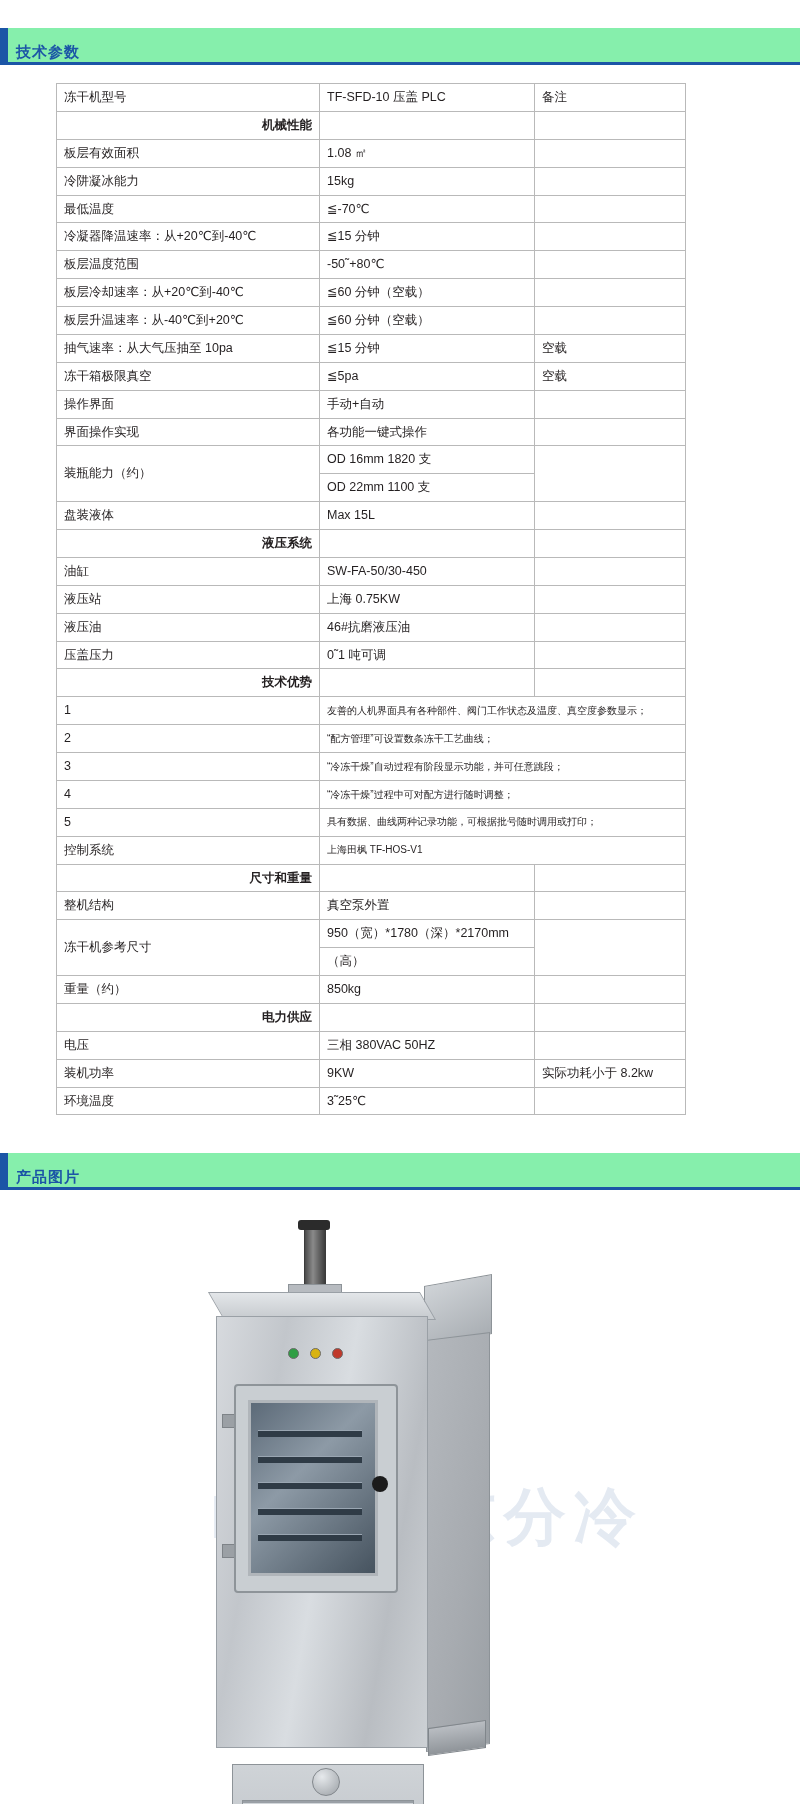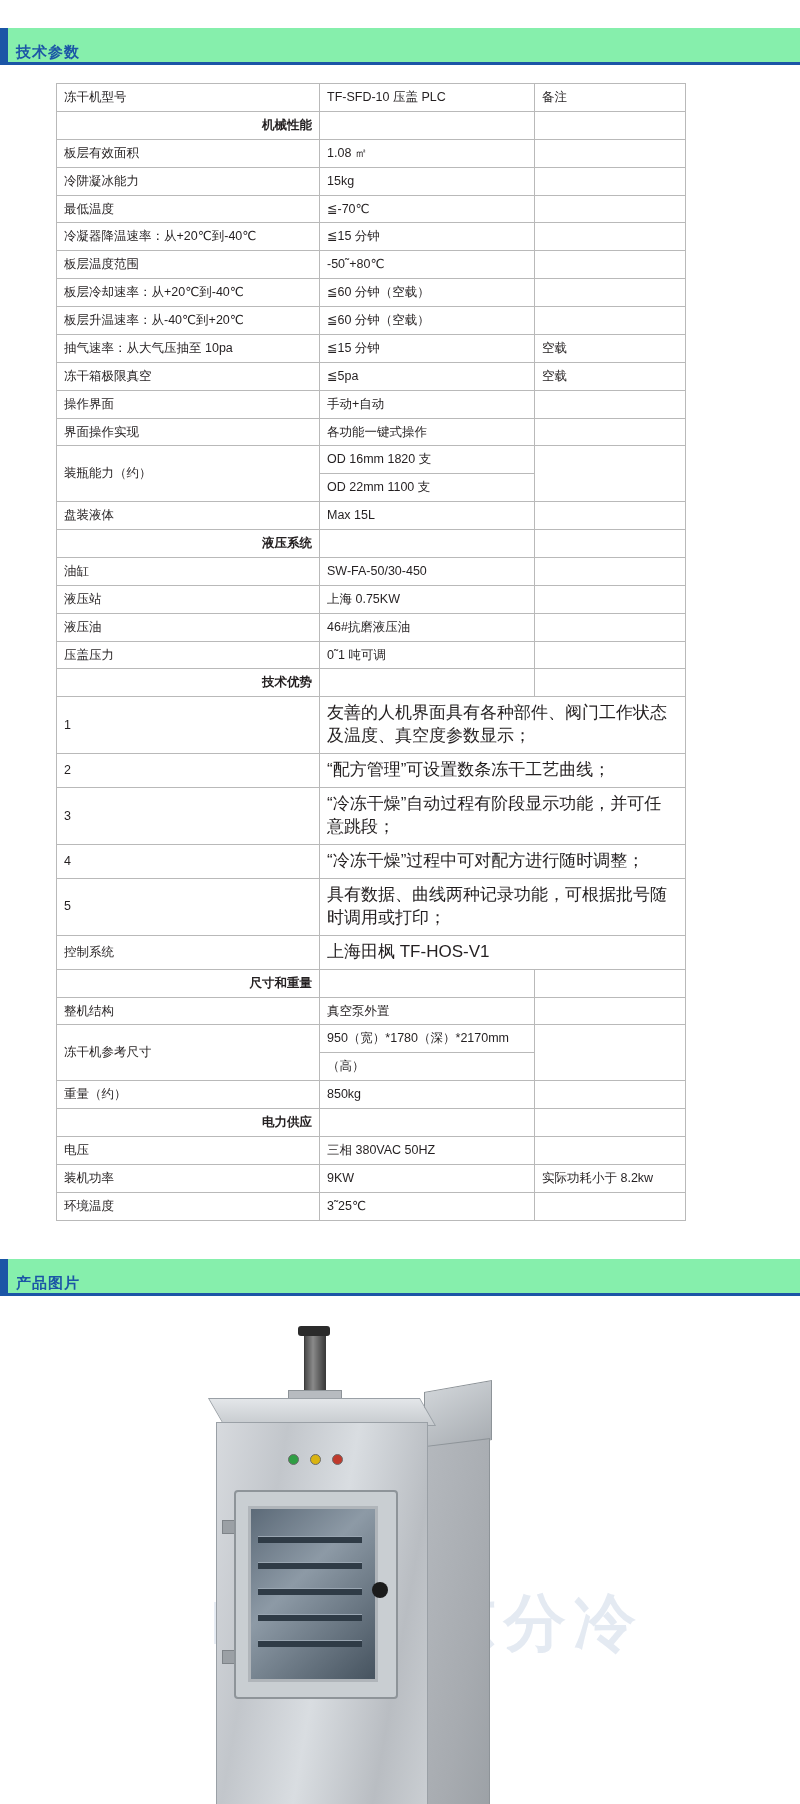--- a/index.html
+++ b/index.html
@@ -64,21 +64,21 @@
   td.c3 { width: 136px; }
   .group-row td {
     font-weight: bold;
     text-align: right;
   }
   .num-cell {
     width: 96px;
     text-align: left;
   }
   .adv-text {
-    font-size: 17px;
+    font-size: 10px;
   }
 
   
   .image-area {
     position: relative;
     height: 812px;
     background: #ffffff;
     overflow: hidden;
   }
   .machine {

